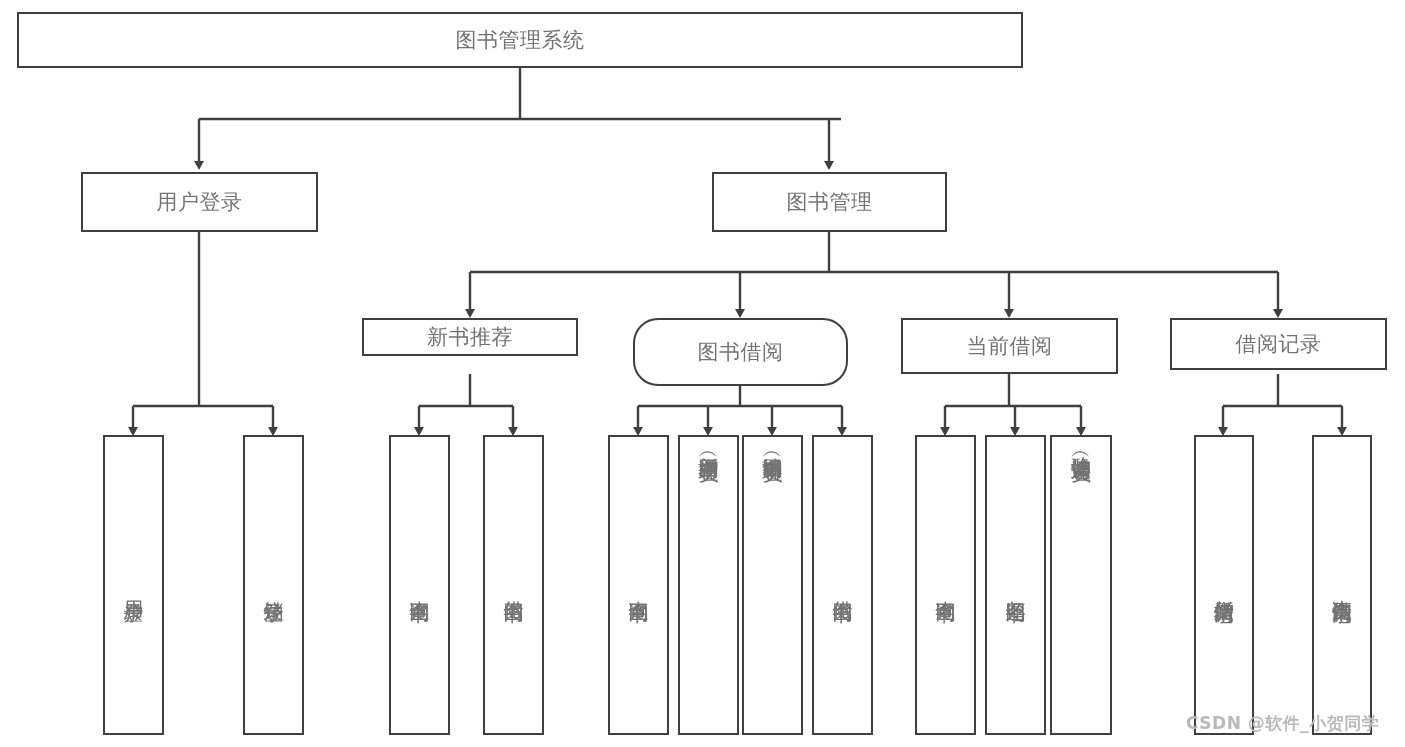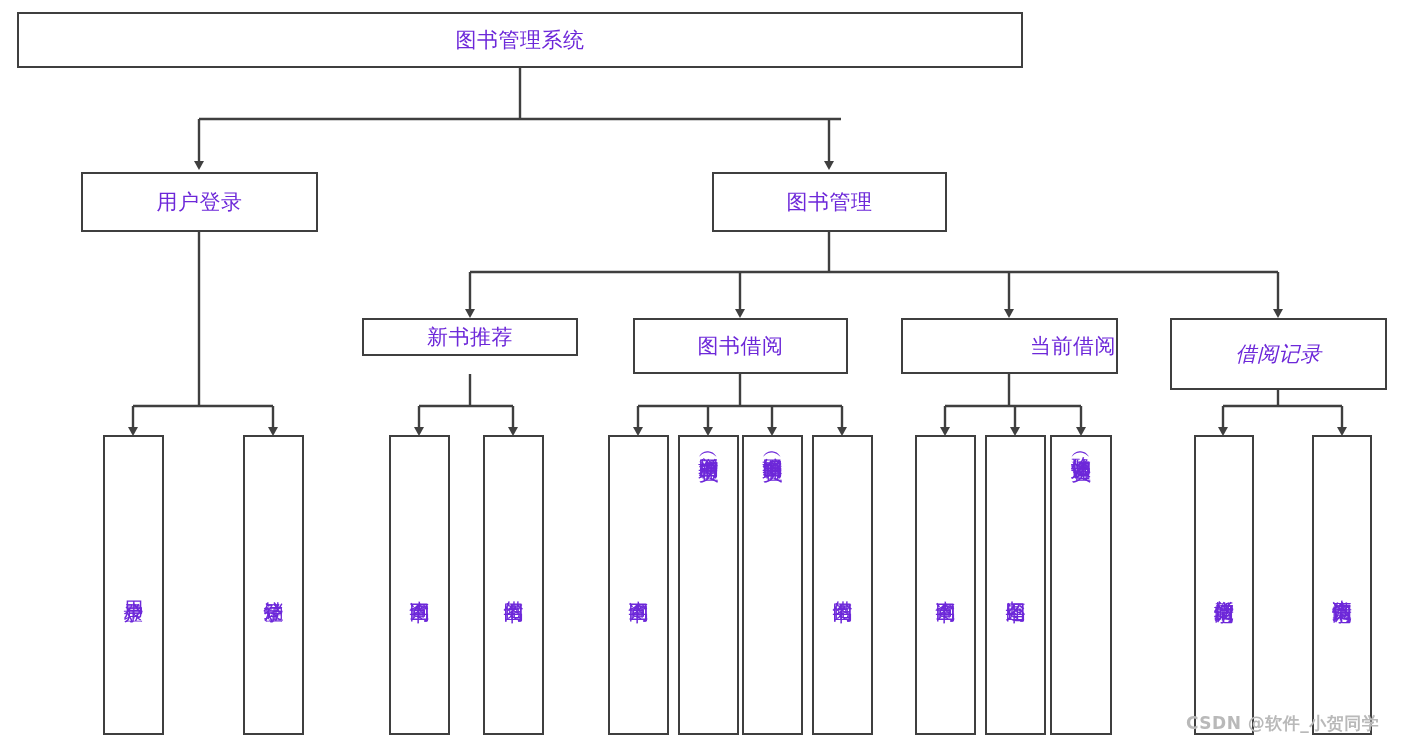--- a/index.html
+++ b/index.html
@@ -31,21 +31,21 @@
     box-sizing: border-box;
     background: #ffffff;
     border: 2.4px solid #3f3f3f;
     display: flex;
     align-items: center;
     justify-content: center;
     overflow: hidden;
   }
   .node-label {
     font-size: 21px;
-    color: #6d28d9;
+    color: #737373;
     line-height: 1.15;
     letter-spacing: 0.5px;
     white-space: nowrap;
   }
   .node-box.leaf {
     align-items: flex-start;
     justify-content: center;
     padding-top: 4px;
   }
   .node-box.leaf .node-label {
@@ -133,27 +133,27 @@
   <div class="node-box" style="left:81px; top:172px; width:237px; height:60px;">
     <span class="node-label">用户登录</span>
   </div>
   <div class="node-box" style="left:712px; top:172px; width:235px; height:60px;align-items:center;">
     <span class="node-label">图书管理</span>
   </div>
 
   <div class="node-box" style="left:362px; top:318px; width:216px; height:38px;">
     <span class="node-label">新书推荐</span>
   </div>
-  <div class="node-box" style="left:633px; top:318px; width:215px; height:56px;">
+  <div class="node-box" style="left:633px; top:318px; width:215px; height:68px;border-radius:25px;">
     <span class="node-label">图书借阅</span>
   </div>
-  <div class="node-box" style="left:901px; top:318px; width:217px; height:56px;justify-content:flex-end;">
+  <div class="node-box" style="left:901px; top:318px; width:217px; height:56px;">
     <span class="node-label">当前借阅</span>
   </div>
-  <div class="node-box" style="left:1170px; top:318px; width:217px; height:72px;font-style:italic;">
+  <div class="node-box" style="left:1170px; top:318px; width:217px; height:52px;">
     <span class="node-label">借阅记录</span>
   </div>
 
   <div class="node-box leaf center-v" style="left:103px; top:435px; width:61px; height:300px;">
     <span class="node-label">用户登录</span>
   </div>
   <div class="node-box leaf center-v" style="left:243px; top:435px; width:61px; height:300px;">
     <span class="node-label">注销登录</span>
   </div>
 

